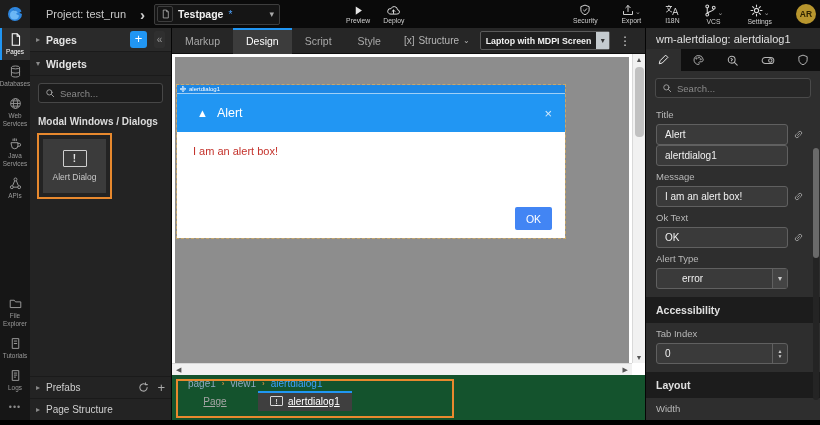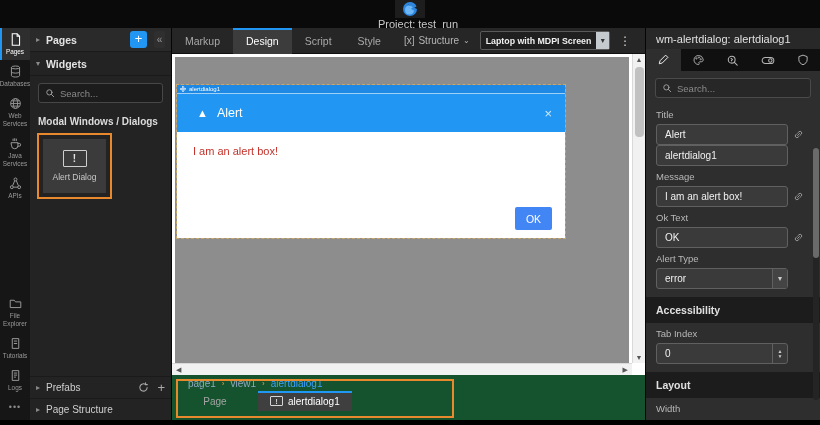--- a/index.html
+++ b/index.html
@@ -1,20 +1,20 @@
 <!DOCTYPE html>
 <html><head>
 <meta charset="utf-8">
 <style>
   * { margin:0; padding:0; box-sizing:border-box; }
   html,body { width:820px; height:425px; background:#000; font-family:"Liberation Sans","DejaVu Sans",sans-serif; }
   .app { position:relative; width:820px; height:425px; background:#141414; overflow:hidden; }
 
   
-  .topbar { height:28px; background:#0a0a0a; display:flex; align-items:center;flex-direction:column; }
+  .topbar { height:28px; background:#0a0a0a; display:flex; align-items:center; }
   .logo-box { width:30px; height:28px; background:#1d1d1d; display:flex; align-items:center; justify-content:center; }
   .project-label { color:#c9c9c9; font-size:11px; margin-left:16px; white-space:nowrap; }
   .big-chev { color:#d0d0d0; font-size:15px; font-weight:bold; margin:0 9px 0 14px; }
   .page-select { width:126px; height:21px; background:#151515; border:1px solid #3d3d3d; border-radius:2px; display:flex; align-items:center; padding:0 5px 0 2px; gap:5px; }
   .ps-iconbox { width:16px; height:16px; border:1px solid #3d3d3d; border-radius:2px; display:flex; align-items:center; justify-content:center; color:#b5b5b5; }
   .ps-label { color:#f0f0f0; font-size:10.5px; font-weight:bold; }
   .ps-star { color:#4da3ff; font-size:10px; }
   .ps-chev { margin-left:auto; color:#aaa; font-size:9px; }
   .tb-actions { display:flex; gap:13px; margin-left:66px; }
   .tb-act, .tb-menu-item { display:flex; flex-direction:column; align-items:center; justify-content:center; gap:1px; color:#cfcfcf; font-size:6.8px; cursor:pointer; }
@@ -88,42 +88,42 @@
   .hscroll { position:absolute; left:0; right:13px; bottom:0; height:12px; background:#f1f1f1; border-top:1px solid #d9d9d9; display:flex; align-items:center; justify-content:space-between; padding:0 4px; }
   .hs-arrow { color:#555; font-size:7px; cursor:pointer; }
 
   .bottombar { height:45px; background:#14532d; position:relative; }
   .crumb-outline { position:absolute; left:4px; top:4px; width:278px; height:39px; border:2px solid #e8892e; }
   .crumb-row { display:flex; align-items:center; gap:6px; padding:3px 0 2px 16px; font-size:10px; }
   .crumb { color:#8fa8c0; cursor:pointer; }
   .crumb-sep { color:#c08a3e; font-size:8px; font-weight:bold; }
   .crumb.current { color:#3da0ff; }
   .btabs { display:flex; height:20px; }
-  .btab { min-width:86px; display:flex; align-items:center; justify-content:center; gap:5px; color:#a5a5a5; font-size:10px; cursor:pointer; }
+  .btab { min-width:86px; display:flex; align-items:center; justify-content:center; gap:5px; color:#a5a5a5; font-size:10px; cursor:pointer;text-decoration:underline; }
   .btab.active { background:#3f3f3f; color:#fff; box-shadow:inset 0 2px 0 #2196f3; padding:0 12px; }
   .btab-icon { width:13px; height:10px; border:1px solid #d5d5d5; border-radius:1px; font-size:6.5px; font-weight:bold; display:flex; align-items:center; justify-content:center; color:#e5e5e5; }
 
   
   .rightpanel { width:175px; background:#2e2e2e; display:flex; flex-direction:column; border-left:1px solid #050505; position:relative; }
   .rp-header { height:21px; display:flex; align-items:center; padding:0 10px; color:#e0e0e0; font-size:11px; background:#282828; }
   .rp-tabs { height:22px; display:flex; background:#101010; }
   .rp-tab { flex:1; display:flex; align-items:center; justify-content:center; color:#b5b5b5; cursor:pointer; }
   .rp-tab.active { background:#2e2e2e; color:#f0f0f0; }
   .rp-search { margin:7px 9px 4px; height:20px; background:#272727; border:1px solid #4a4a4a; border-radius:3px; display:flex; align-items:center; padding:0 6px; gap:5px; }
   .rp-search input { flex:1; min-width:0; background:transparent; border:0; outline:0; color:#ddd; font-size:9.5px; font-family:inherit; }
   .rp-search input::placeholder { color:#8a8a8a; }
   .props { flex:1; overflow:hidden; padding-top:2px; }
   .fld { padding:0 10px; }
   .fld-label { color:#b8b8b8; font-size:9.5px; margin:5px 0 4px; }
   .fld-row { display:flex; align-items:center; }
   .fld input, .fld-select, .fld-spinwrap { width:132px; height:21px; background:#3a3a3a; border:1px solid #606060; border-radius:3px; color:#f0f0f0; font-size:10px; padding:0 0 0 8px; font-family:inherit; outline:0; display:flex; align-items:center; }
   .fld input { display:block; }
   .bind-icon { width:20px; display:flex; justify-content:center; color:#9a9a9a; cursor:pointer; }
   .fld-select { padding:0; cursor:pointer; }
-  .fs-label { flex:1; padding-left:8px; }
+  .fs-label { flex:1; padding-left:8px;margin-left:17px; }
   .fs-chev { width:15px; height:19px; border-left:1px solid #606060; background:#444; color:#ccc; font-size:8px; display:flex; align-items:center; justify-content:center; }
   .fld-spinwrap { padding:0; }
   .spin-val { flex:1; padding-left:8px; }
   .spin-box { width:15px; height:19px; border-left:1px solid #606060; display:flex; flex-direction:column; align-items:center; justify-content:center; color:#ccc; font-size:5px; line-height:5px; cursor:pointer; }
   .rp-section { margin-top:8px; height:26px; background:#1c1c1c; display:flex; align-items:center; padding:0 10px; color:#e0e0e0; font-size:10.5px; font-weight:bold; }
   .rp-scroll { position:absolute; right:1px; top:120px; bottom:20px; width:6px; background:#242424; border-radius:3px; }
   .rp-thumb { width:6px; height:110px; background:#6a6a6a; border-radius:3px; }
 
   .bottomstrip { height:5px; background:#000; }
 

